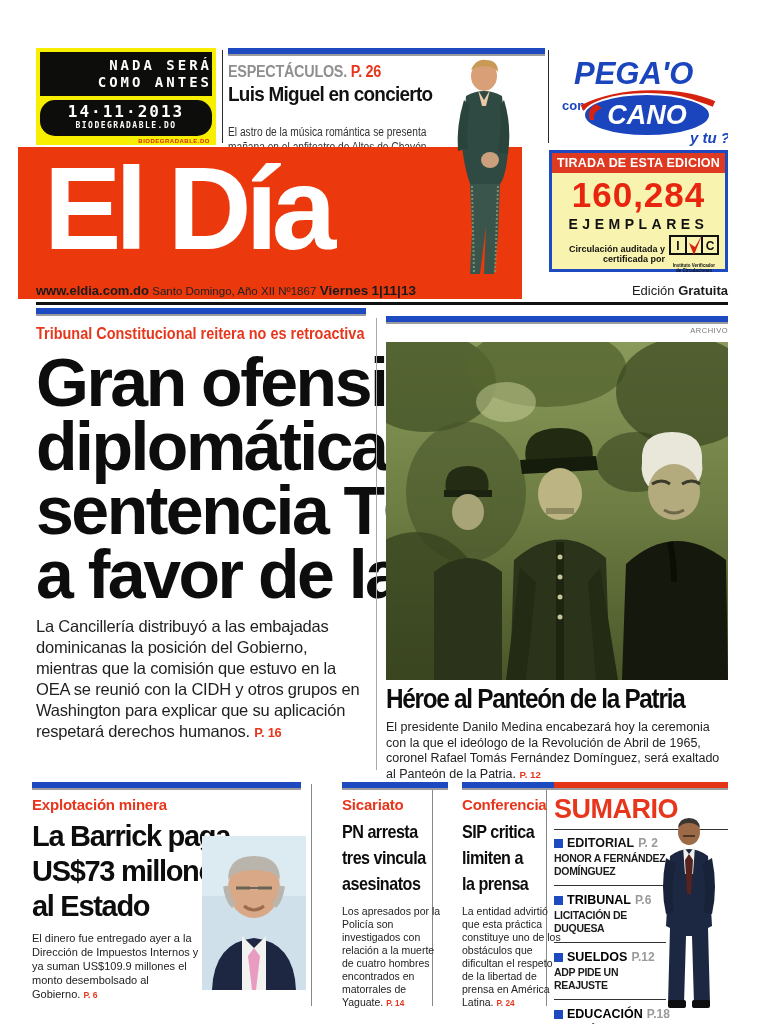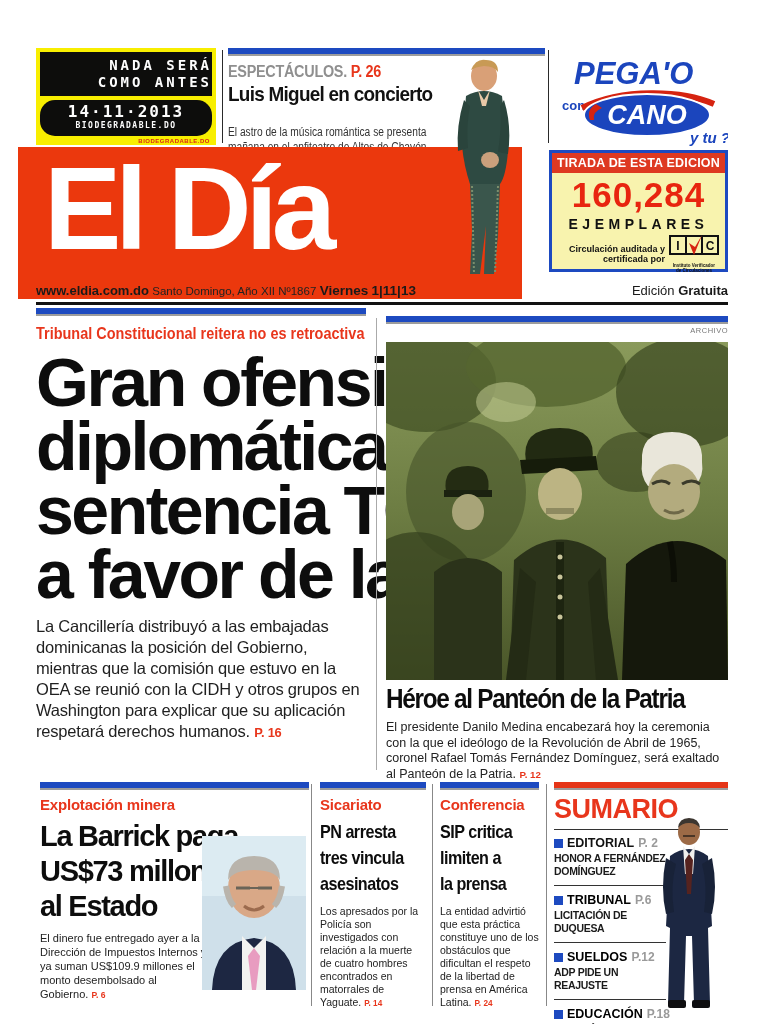--- a/index.html
+++ b/index.html
@@ -70,25 +70,25 @@
   
   .photo-col { left:386px; top:316px; width:342px; }
   .credit { position:absolute; right:0; top:10px; font-size:7.5px; color:#777; letter-spacing:.5px; }
   .main-photo { margin-top:18px; width:342px; height:338px; display:block; }
   .photo-head { margin-top:4px; font-size:27px; font-weight:bold; color:#0d0d0d; letter-spacing:-1.4px; }
   .photo-body { margin-top:5px; font-size:12.5px; line-height:15.5px; color:#222; }
 
   
   .vdiv-bot { width:1px; background:#888; top:784px; height:222px; }
   .story-label { margin-top:6px; font-size:15px; font-weight:bold; color:#e8361c; letter-spacing:-.2px; }
-  .s1 { left:40px; top:782px; width:269px; }
+  .s1 { left:32px; top:782px; width:269px; }
   .s1-head { margin-top:6px; font-size:29px; line-height:35px; font-weight:bold; color:#0d0d0d; letter-spacing:-1.3px; }
   .s1-body { margin-top:7px; width:168px; font-size:11px; line-height:14px; color:#222; }
   .barrick-photo { left:202px; top:836px; width:104px; height:154px; z-index:4; }
-  .s23 { top:782px; }
+  .s23 { top:782px;margin-left:22px; }
   .s2 { left:320px; width:106px; }
   .s3 { left:440px; width:99px; }
   .s23-head { margin-top:6px; font-size:19px; line-height:26px; font-weight:bold; color:#0d0d0d; letter-spacing:-.6px; }
   .s23-body { margin-top:8px; font-size:10.5px; line-height:13px; color:#222; }
 
   
   .sumario { left:554px; top:782px; width:174px; }
   .sum-title { margin-top:4px; font-size:27px; font-weight:900; color:#e8361c; letter-spacing:-.5px; }
   .sum-rule { height:1px; background:#333; margin:4px 0 6px 0; width:174px; }
   .sum-item { width:112px; }

